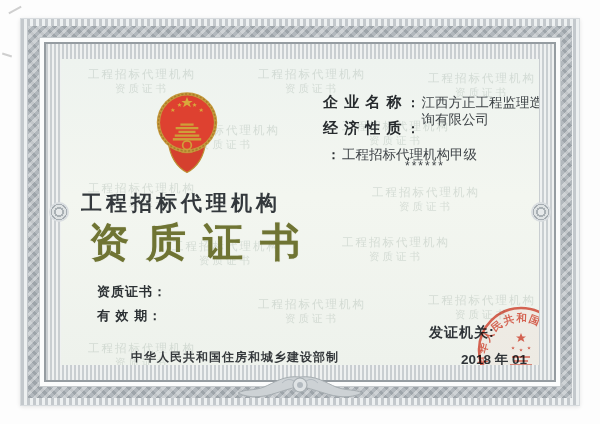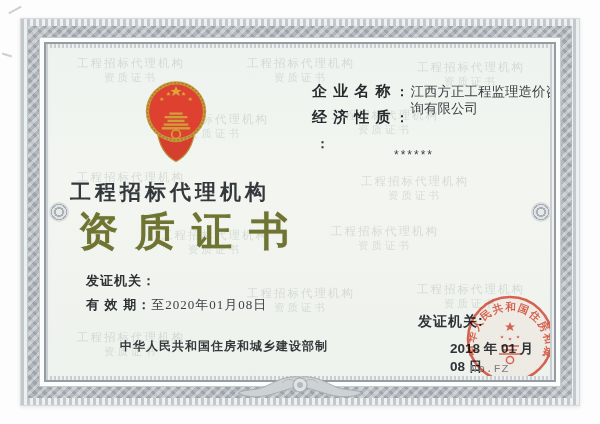--- a/index.html
+++ b/index.html
@@ -30,21 +30,21 @@
     width:100%; height:100%; padding:11px;
     background-color:#b2b8bd;
     background-image:repeating-linear-gradient(135deg,rgba(255,255,255,.38) 0 3px,transparent 3px 7px),
                      repeating-linear-gradient(45deg,rgba(85,95,102,.22) 0 3px,transparent 3px 7px);
   }
   .gap {
     width:100%; height:100%; padding:4px;
     background:#fbfcfc; border:1px solid #c6cbce;
   }
   .fine {
-    width:100%; height:100%; padding:4px;
+    width:100%; height:100%; padding:15px;
     border:2px solid #959ca1;
     background-image:repeating-linear-gradient(90deg,#c9ced1 0 2px,#eff1f1 2px 4px);
   }
   .inner {
     width:100%; height:100%; position:relative; overflow:hidden;
     background:#f1f5ef;
     background-image:linear-gradient(180deg,#eef3ef 0%,#f3f6f0 45%,#eef2ec 100%);
   }
 
   
@@ -186,38 +186,38 @@
         <rect x="29" y="41" width="14" height="2.4" fill="#cf9f39"></rect>
         <path d="M24,46 h24 M27,50 h18 M23,54 h26" stroke="#cf9f39" stroke-width="2.4"></path>
         <rect x="21" y="56.5" width="30" height="2.6" fill="#cf9f39"></rect>
         <circle cx="36" cy="64" r="4.6" fill="none" stroke="#cf9f39" stroke-width="1.8"></circle>
       </svg>
 
       <div class="title1">工程招标代理机构</div>
       <div class="title2">资质证书</div>
 
       <div class="kv kv1">
-        <span class="k">发证机关：</span>
+        <span class="k">资质证书：</span>
       </div>
       <div class="kv kv2">
         <span class="k">有 效 期：</span>
-        <span class="v">至2020年01月08日</span>
       </div>
 
       <div class="field f1">
         <span class="fl">企 业 名 称</span>
         <span class="fc">：</span>
         <span class="fv">江西方正工程监理造价咨询有限公司</span>
       </div>
       <div class="field f2">
         <span class="fl">经 济 性 质</span>
         <span class="fc">：</span>
       </div>
       <div class="field f3">
         <span class="fc">：</span>
+        <span class="fv">工程招标代理机构甲级</span>
       </div>
       <div class="stars">******</div>
 
       <div class="issuer">发证机关:</div>
       <div class="date">2018 年 01 月 08 日</div>
       <div class="serial">No.FZ 0012699</div>
 
       <svg class="seal" width="92" height="92" viewBox="0 0 92 92">
         <defs>
           <path id="ringpath" d="M 13,64 A 35 35 0 1 1 79,64"></path>

